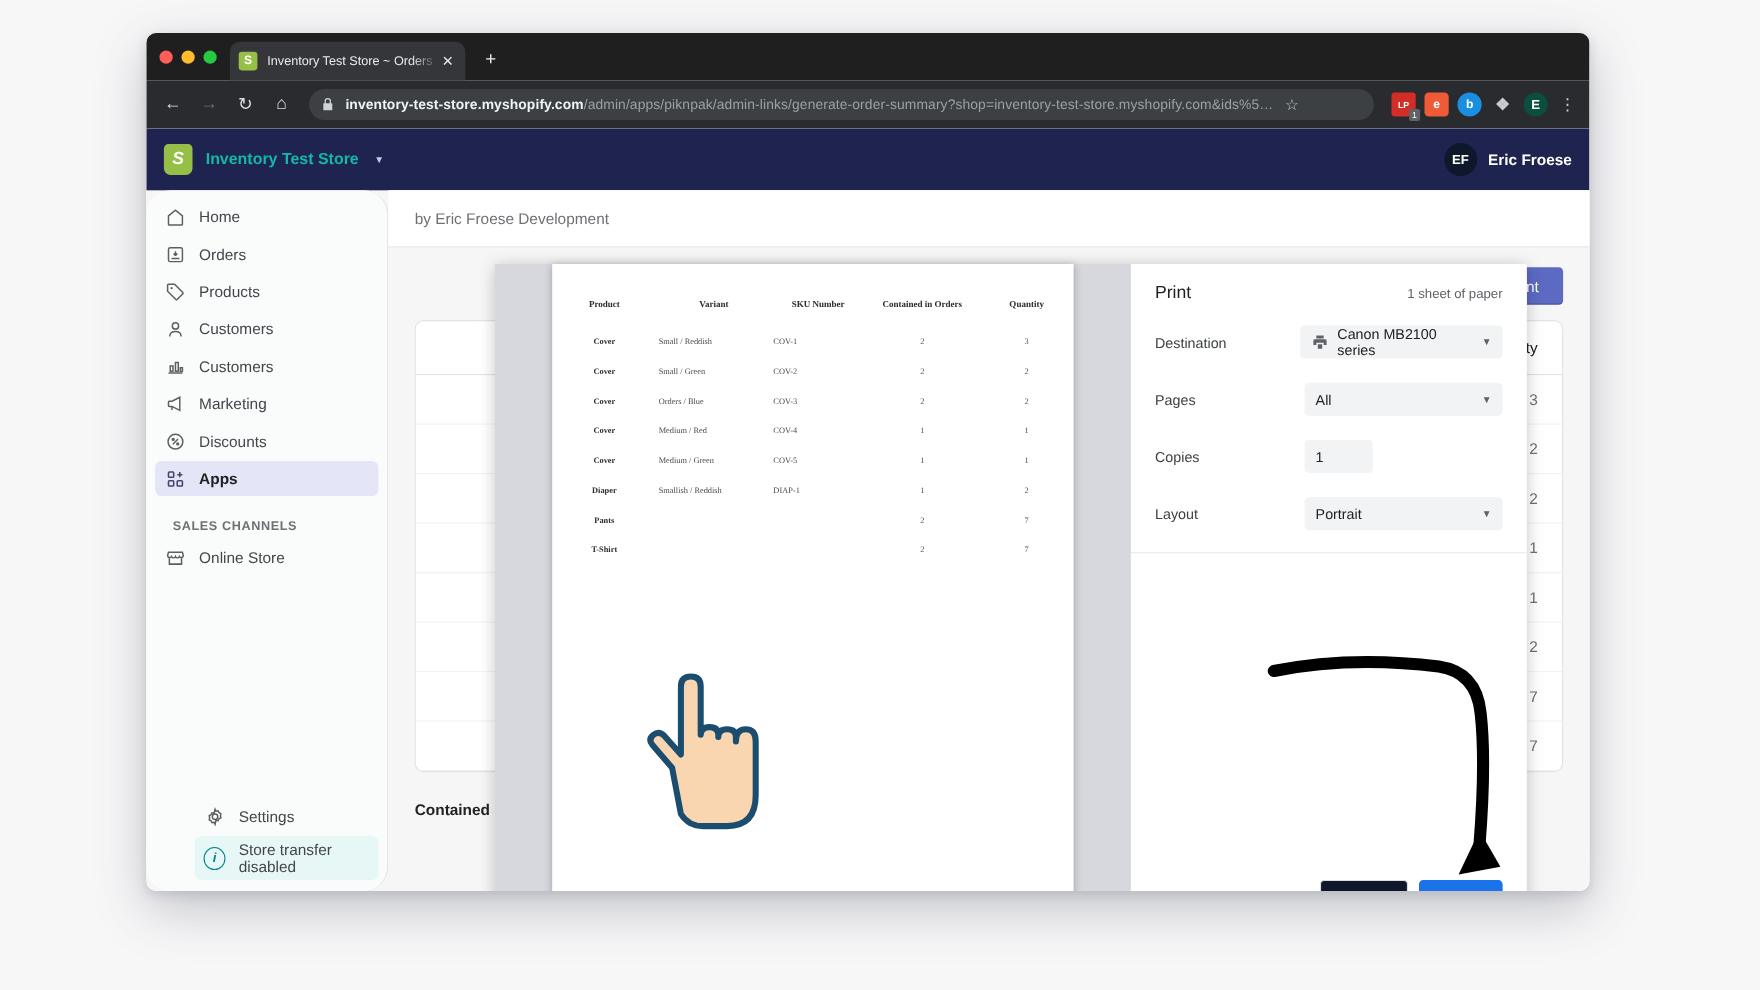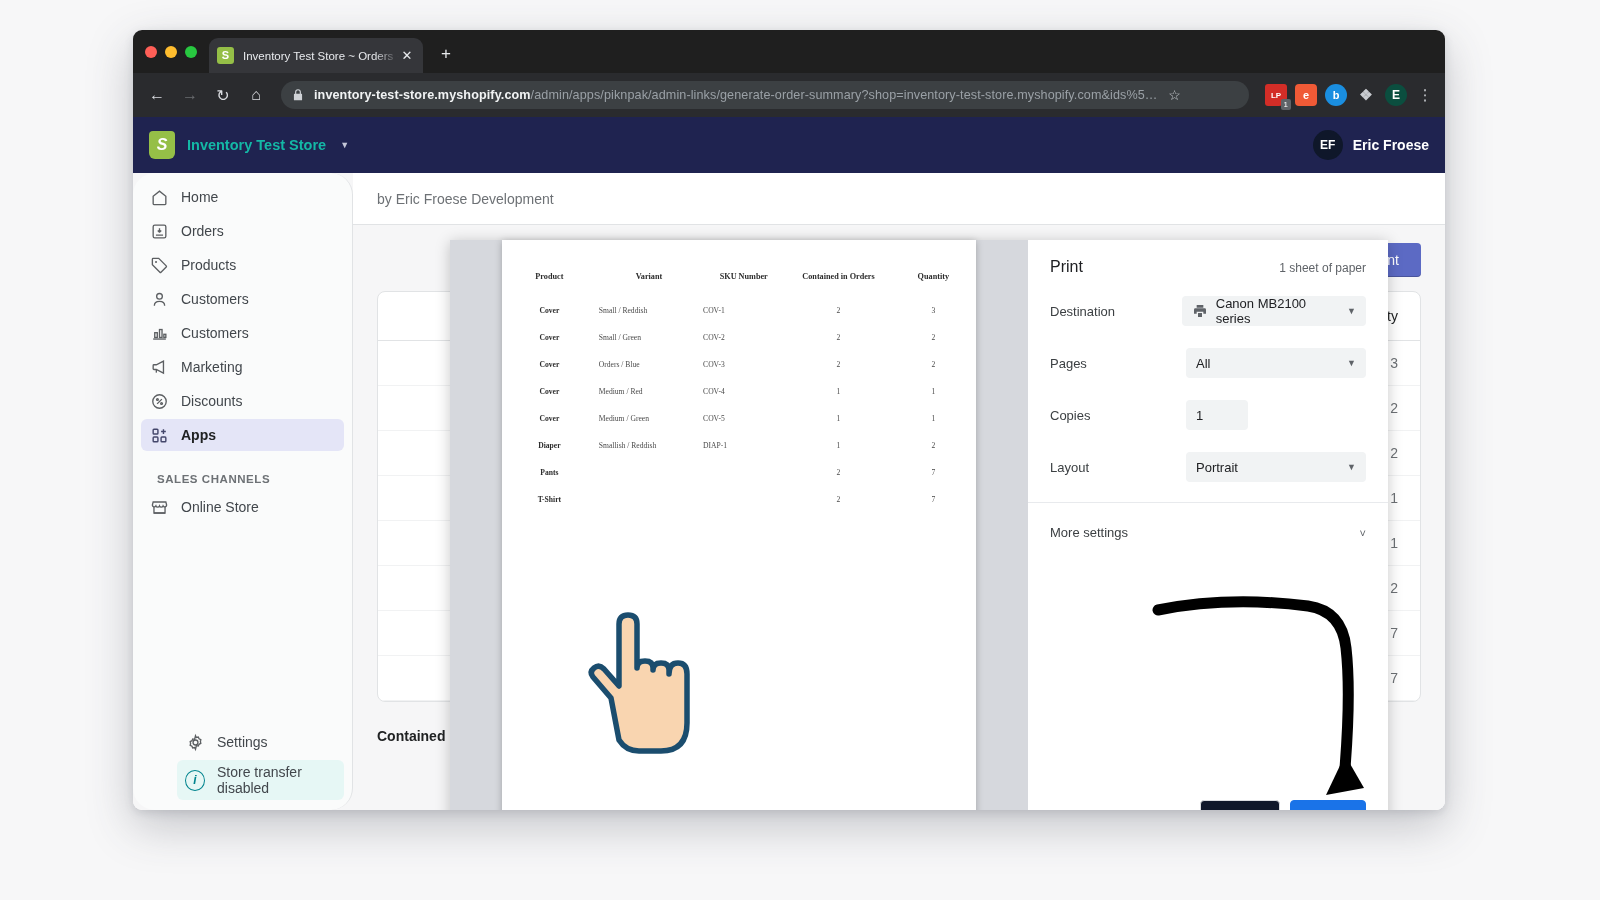--- a/index.html
+++ b/index.html
@@ -608,24 +608,20 @@
           <div class="pp-row" style="margin-bottom:16px;">
             <div class="pp-label">Layout</div>
             <div class="pp-select">
               <span class="val">Portrait</span>
               <span class="arrow">▼</span>
             </div>
           </div>
 
           <div class="pp-divider"></div>
 
-          <div class="pp-more">
-            <span>More settings</span>
-            <span style="color:#5f6368;font-size:11px;">˅</span>
-          </div>
 
           <div class="pp-footer">
             <button class="btn-cancel">Cancel</button>
             <button class="btn-print">Print</button>
           </div>
         </div>
 
         <svg class="annot" style="left:125px; top:360px;" width="130" height="160" viewBox="0 0 130 160">
           <path d="M36 98 L18 77 q-4-5 1-9 q5-4 10 1 L44 86 V24 q0-9 9-9 q9 0 9 9 v44 q0-7 8-7 q8 0 8 7 v2 q0-7 8-7 q8 0 8 7 v4 q0-11 9-11 q9 0 9 11 v49 q0 28-26 28 H64 q-13 0-20-11 z" fill="#f9d5b0" stroke="#1b4d6e" stroke-width="5.5" stroke-linejoin="round" stroke-linecap="round"></path>
         </svg>

